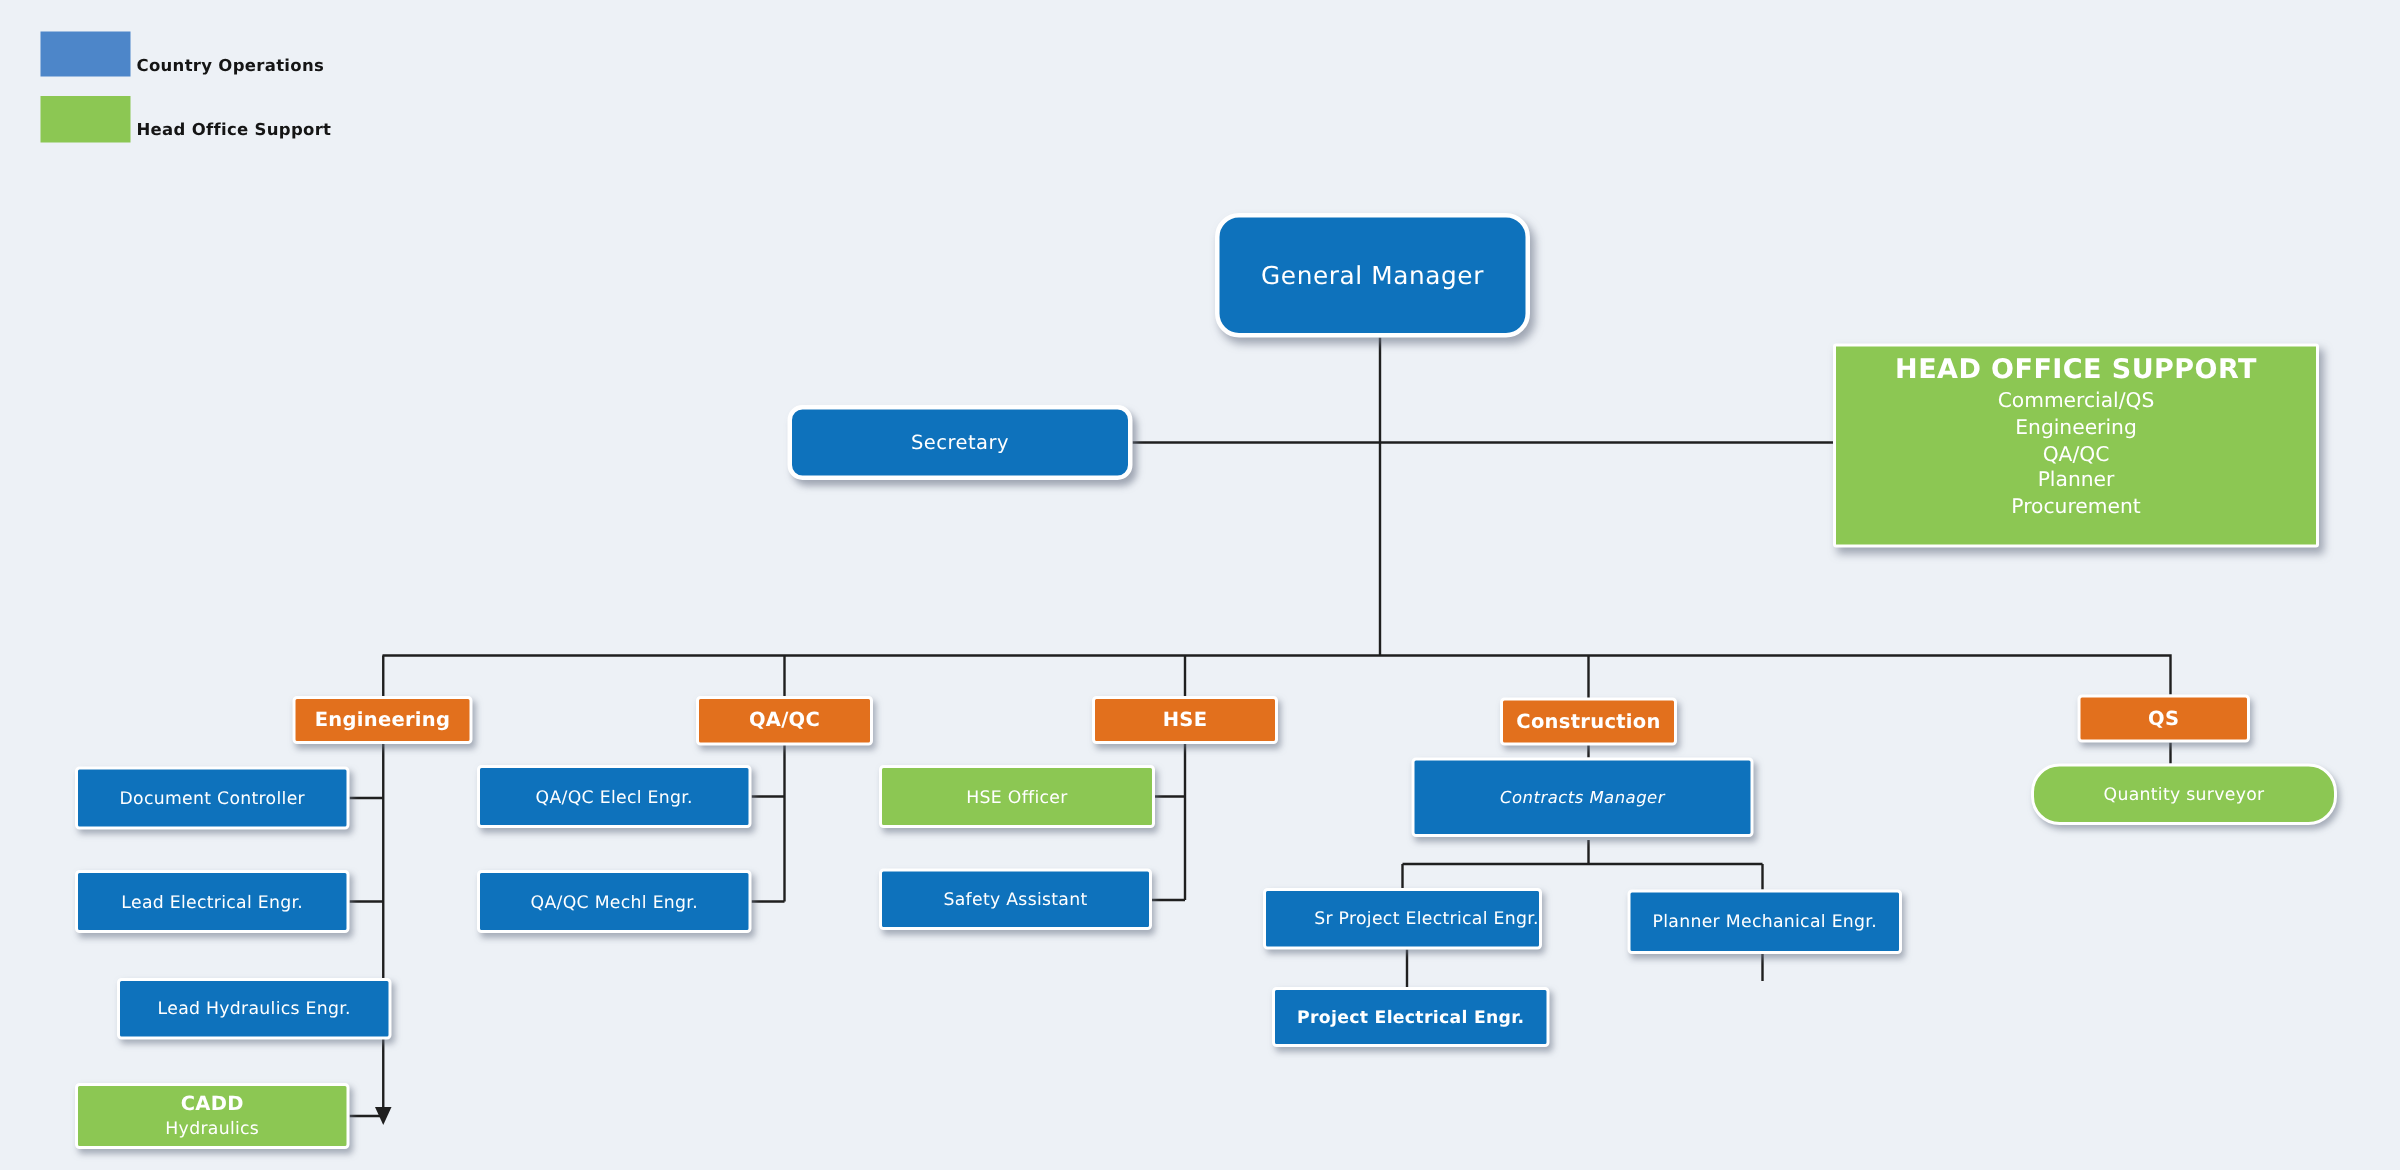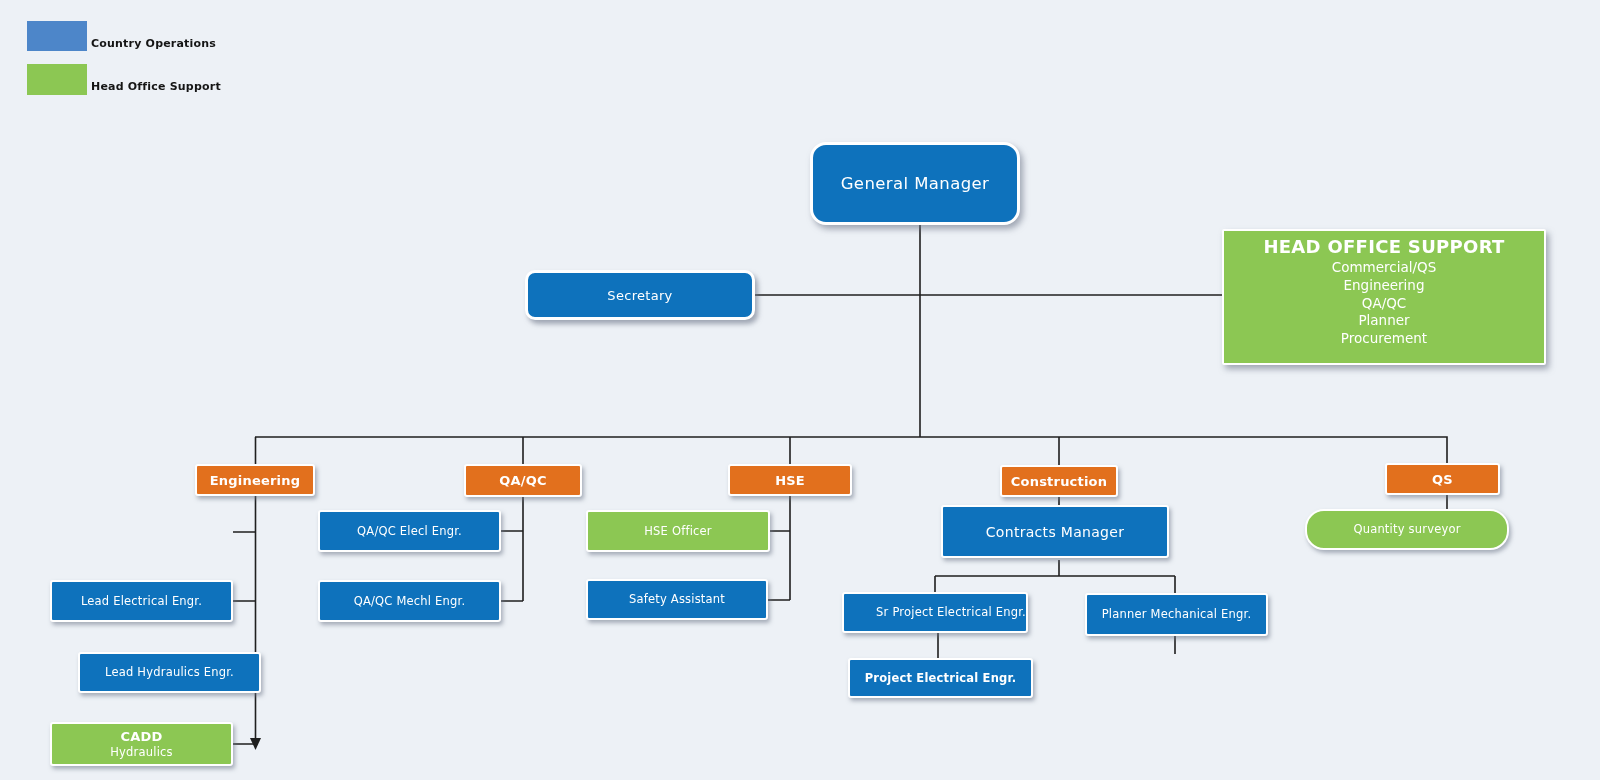--- a/index.html
+++ b/index.html
@@ -32,21 +32,21 @@
   }
   .hos{
     border:2px solid #fff;border-radius:2px;justify-content:flex-start;padding-top:5px;
     box-shadow:3px 4px 6px rgba(108,117,135,.6);
   }
   .hos-title{font-weight:bold;font-size:18px;letter-spacing:.3px;margin-bottom:2px;}
   .hos-item{font-size:13.5px;line-height:1.32;}
   .dept{font-weight:bold;font-size:13px;letter-spacing:.2px;}
   .child{font-size:11.5px;letter-spacing:.2px;line-height:1.25;}
   .child.bold{font-weight:bold;}
-  .cm{font-size:14px;letter-spacing:.3px;}
+  .cm{font-size:11px;letter-spacing:.3px;font-style:italic;}
   .cadd-line1{font-weight:bold;font-size:13px;}
   .cadd-line2{font-size:11.5px;}
   .legend-swatch{position:absolute;z-index:1;}
   .legend-label{
     position:absolute;z-index:1;font-size:11px;font-weight:bold;color:#151515;
     letter-spacing:.2px;
   }
 </style>
 </head>
 <body>
@@ -82,33 +82,34 @@
     <div class="hos-item">Planner</div>
     <div class="hos-item">Procurement</div>
   </div>
 
   <div class="node orange bordered dept" style="left:195px;top:464px;width:120px;height:32px;">Engineering</div>
   <div class="node orange bordered dept" style="left:464px;top:464px;width:118px;height:33px;">QA/QC</div>
   <div class="node orange bordered dept" style="left:728px;top:464px;width:124px;height:32px;">HSE</div>
   <div class="node orange bordered dept" style="left:1000px;top:465px;width:118px;height:32px;">Construction</div>
   <div class="node orange bordered dept" style="left:1385px;top:463px;width:115px;height:32px;">QS</div>
 
+  <div class="node blue bordered child" style="left:50px;top:511px;width:183px;height:42px;">Document Controller</div>
   <div class="node blue bordered child" style="left:50px;top:580px;width:183px;height:42px;">Lead Electrical Engr.</div>
   <div class="node blue bordered child" style="left:50px;top:652px;width:183px;height:41px;margin-left:28px;">Lead Hydraulics Engr.</div>
   <div class="node green bordered child" style="left:50px;top:722px;width:183px;height:44px;">
     <div class="cadd-line1">CADD</div>
     <div class="cadd-line2">Hydraulics</div>
   </div>
 
   <div class="node blue bordered child" style="left:318px;top:510px;width:183px;height:42px;">QA/QC Elecl Engr.</div>
   <div class="node blue bordered child" style="left:318px;top:580px;width:183px;height:42px;">QA/QC Mechl Engr.</div>
 
   <div class="node green bordered child" style="left:586px;top:510px;width:184px;height:42px;">HSE Officer</div>
   <div class="node blue bordered child" style="left:586px;top:579px;width:182px;height:41px;">Safety Assistant</div>
 
   <div class="node blue bordered cm" style="left:941px;top:505px;width:228px;height:53px;">Contracts Manager</div>
   <div class="node blue bordered child" style="left:842px;top:592px;width:186px;height:41px;padding-left:32px;">Sr Project Electrical Engr.</div>
   <div class="node blue bordered child" style="left:1085px;top:593px;width:183px;height:43px;">Planner Mechanical Engr.</div>
   <div class="node blue bordered child bold" style="left:848px;top:658px;width:185px;height:40px;">Project Electrical Engr.</div>
 
-  <div class="node green bordered child" style="left:1305px;top:509px;width:204px;height:41px;border-radius:19px;">Quantity surveyor</div>
+  <div class="node green bordered child" style="left:1354px;top:509px;width:204px;height:41px;border-radius:19px;">Quantity surveyor</div>
 
 </div>
 
 </body></html>

